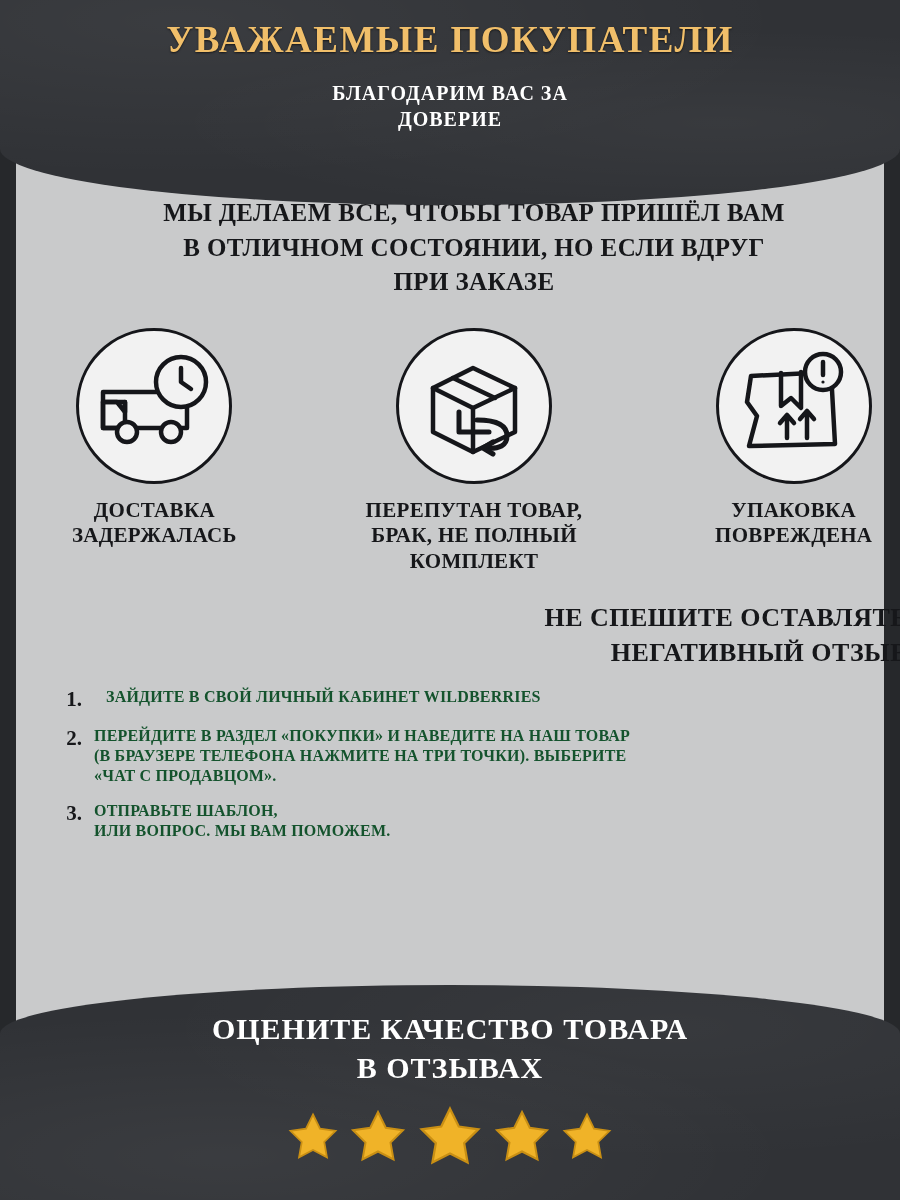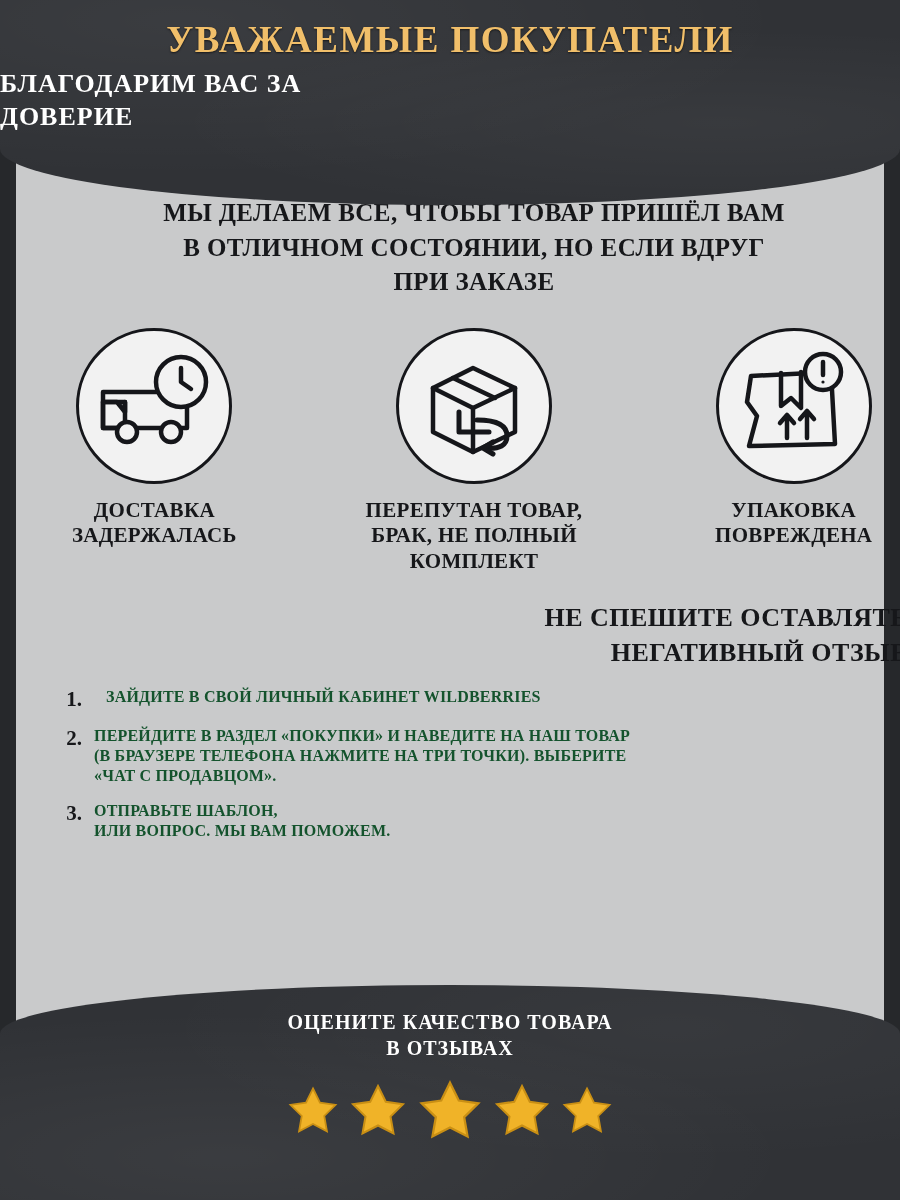--- a/index.html
+++ b/index.html
@@ -35,27 +35,27 @@
   }
   .header-title {
     text-align: center;
     color: #f1bf6a;
     font-size: 37px;
     font-weight: bold;
     letter-spacing: 1.5px;
     text-shadow: 0 1px 2px rgba(0,0,0,0.6);
   }
   .header-sub {
-    text-align: left;
+    text-align: center;
     color: #ffffff;
-    font-size: 26px;
+    font-size: 20px;
     font-weight: bold;
     letter-spacing: 1px;
     line-height: 1.28;
-    margin-top: 6px;
+    margin-top: 20px;
   }
 
   
   .edge {
     position: absolute;
     top: 0;
     width: 16px;
     height: 1200px;
     background: #26282b;
     z-index: 1;
@@ -166,21 +166,21 @@
       radial-gradient(ellipse at 25% 80%, rgba(255,255,255,0.05), transparent 60%),
       radial-gradient(ellipse at 75% 20%, rgba(255,255,255,0.035), transparent 55%);
     border-top-left-radius: 100% 45%;
     border-top-right-radius: 100% 45%;
     z-index: 3;
     padding-top: 24px;
   }
   .footer-title {
     text-align: center;
     color: #ffffff;
-    font-size: 20px;
+    font-size: 30px;
     font-weight: bold;
     letter-spacing: 1px;
     line-height: 1.3;
   }
   .stars {
     margin-top: 16px;
     display: flex;
     justify-content: center;
     align-items: center;
     gap: 6px;

